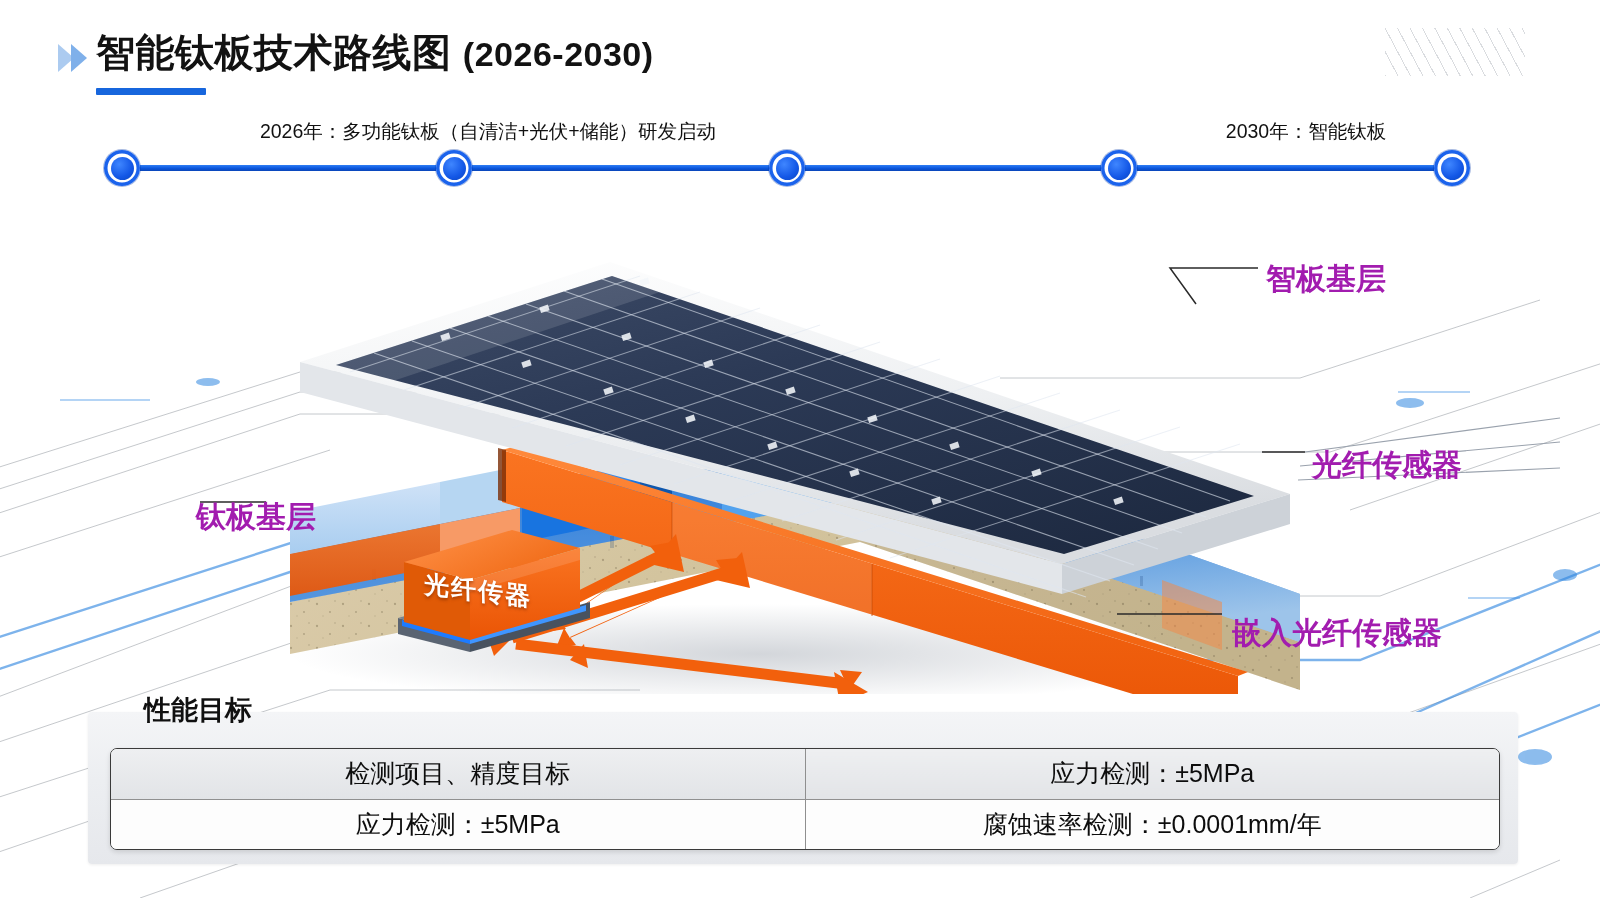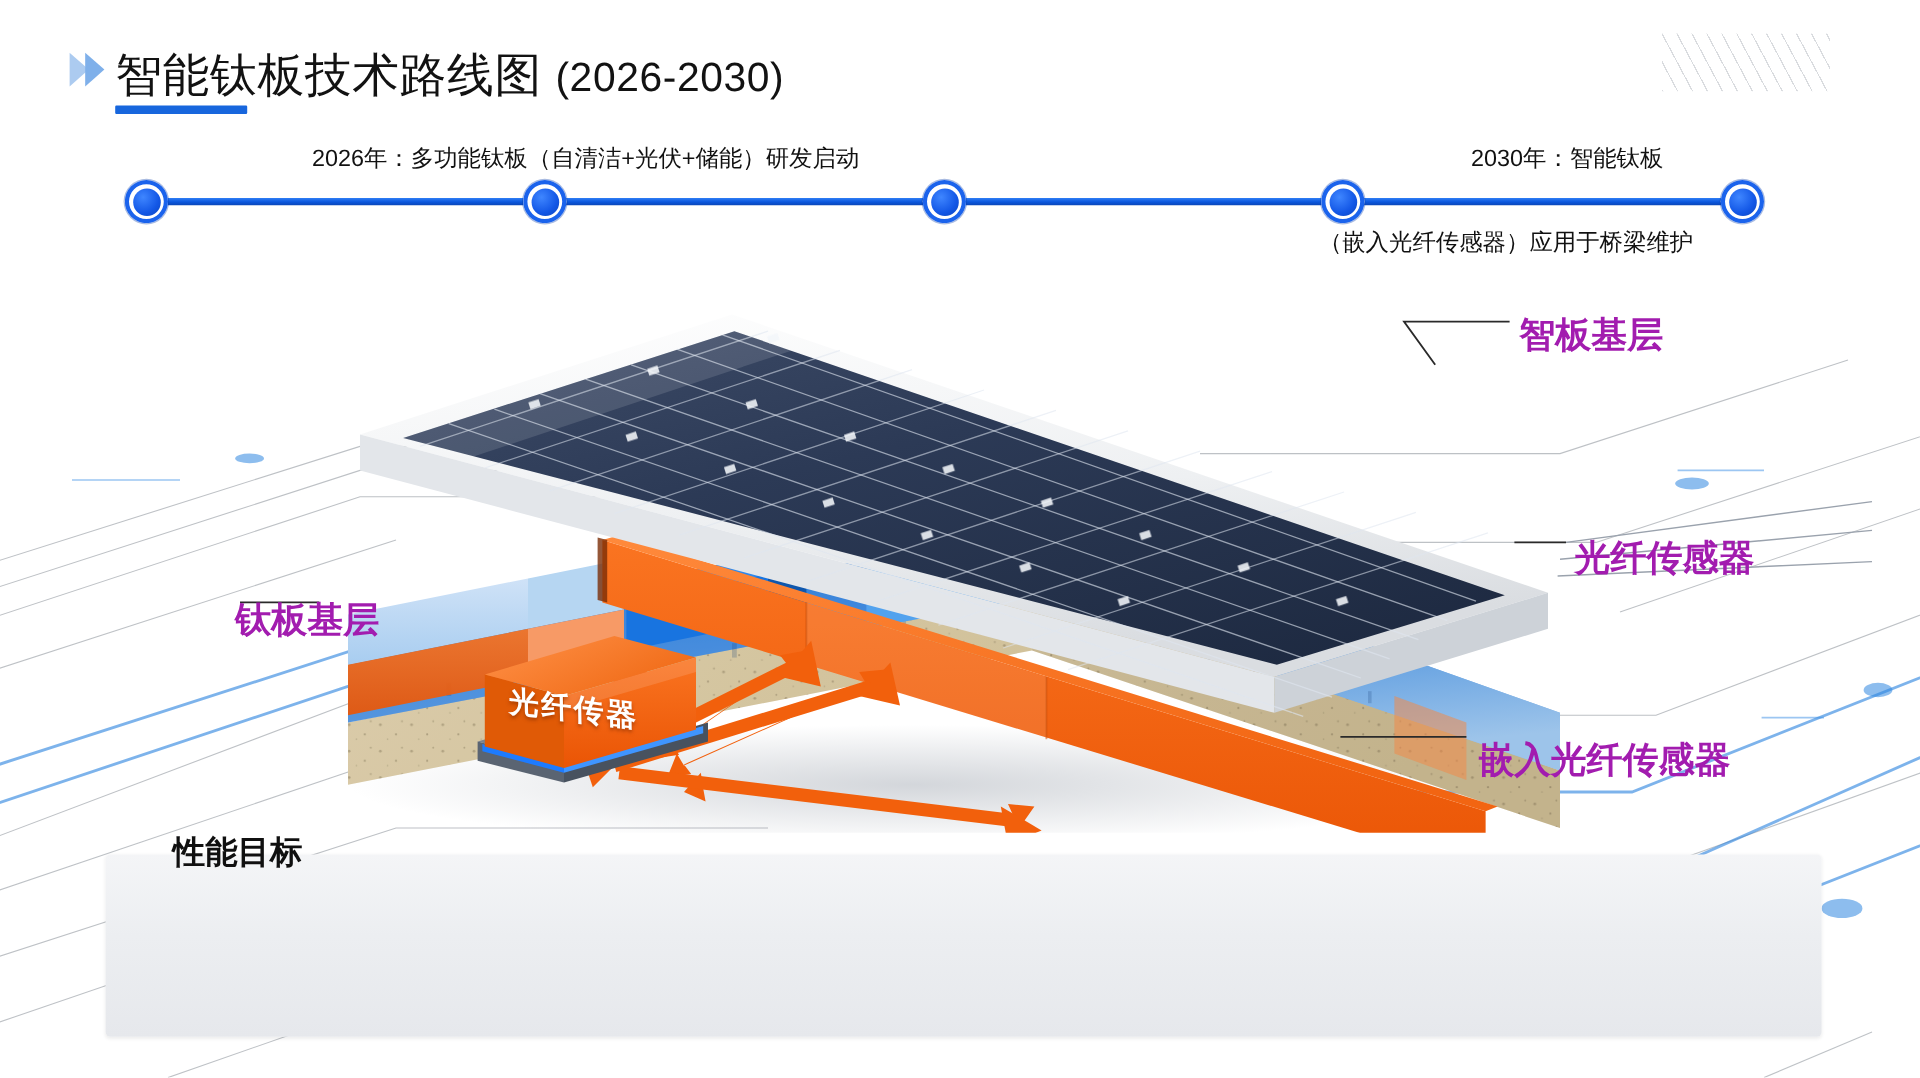--- a/index.html
+++ b/index.html
@@ -15,21 +15,21 @@
   .bg-circuit{position:absolute;inset:0;z-index:0;pointer-events:none;}
   .hatch{position:absolute;left:1385px;top:28px;width:140px;height:48px;
     background:repeating-linear-gradient(62deg,
       rgba(90,100,115,.30) 0px,rgba(90,100,115,.30) 1px,
       rgba(255,255,255,0) 1px,rgba(255,255,255,0) 11px);
     opacity:.75;}
 
   
   .header{position:absolute;left:0;top:0;width:100%;height:104px;z-index:6;}
   .tri{position:absolute;left:56px;top:42px;width:34px;height:32px;}
-  .title{position:absolute;left:96px;top:36px;font-size:39px;font-weight:normal;
+  .title{position:absolute;left:96px;top:26px;font-size:39px;font-weight:bold;
     letter-spacing:.5px;white-space:nowrap;color:#121212;}
   .title .yr{font-size:34px;}
   .title-ul{position:absolute;left:96px;top:88px;width:110px;height:7px;
     background:#1766dd;border-radius:1px;}
 
   
   .timeline{position:absolute;left:0;top:104px;width:100%;height:120px;z-index:6;}
   .tl-line{position:absolute;left:122px;top:61px;width:1330px;height:6px;
     background:linear-gradient(180deg,#2f7ef5 0%,#0b56dd 55%,#0a46b8 100%);
     border-radius:3px;}
@@ -143,21 +143,20 @@
       </div>
     <div class="tl-dot" style="left:1119px">
         <i></i>
       </div>
     <div class="tl-dot" style="left:1452px">
         <i></i>
       </div>
 
     <div class="tl-label above" style="left:450px">2026年：多功能钛板（自清洁+光伏+储能）研发启动</div>
     <div class="tl-label above" style="left:1268px">2030年：智能钛板</div>
-    <div class="tl-label below" style="left:1255px">（嵌入光纤传感器）应用于桥梁维护</div>
   </div>
 
   <svg class="illus" viewBox="0 0 1600 470" preserveAspectRatio="none">
     <defs>
       <linearGradient id="gTan" x1="0" y1="0" x2="1" y2="0.25">
         <stop offset="0%" stop-color="#e6d7b4"></stop>
         <stop offset="45%" stop-color="#ddcda6"></stop>
         <stop offset="100%" stop-color="#d6c49a"></stop>
       </linearGradient>
       <linearGradient id="gTanTop" x1="0" y1="0" x2="1" y2="0.4">
@@ -391,14 +390,28 @@
   <div class="callout" style="left:196px;top:497px;">钛板基层</div>
 
   <div style="position:absolute;left:424px;top:574px;z-index:8;font-size:25px;
               font-weight:bold;color:#fff;letter-spacing:2px;white-space:nowrap;
               transform:skewY(8deg) rotate(-1deg);
               text-shadow:0 2px 3px rgba(120,40,0,.55);">光纤传器</div>
 
   <div class="perf-panel"></div>
   <div class="perf-title">性能目标</div>
 
+  <div class="perf-table">
+    <table>
+      <tbody>
+        <tr>
+          <td>检测项目、精度目标</td>
+          <td>应力检测：±5MPa</td>
+        </tr>
+        <tr>
+          <td>应力检测：±5MPa</td>
+          <td>腐蚀速率检测：±0.0001mm/年</td>
+        </tr>
+      </tbody>
+    </table>
+  </div>
 
 </div>
 
 </body></html>

